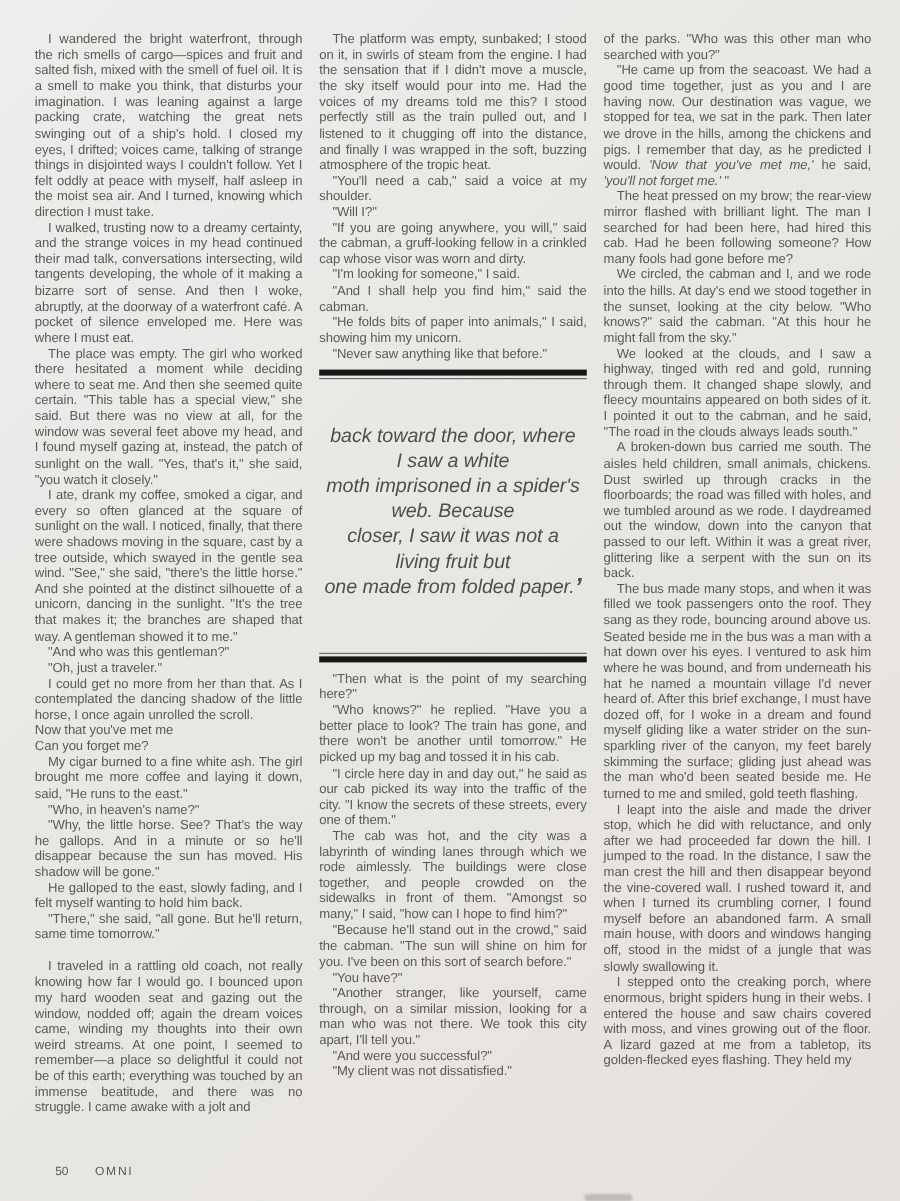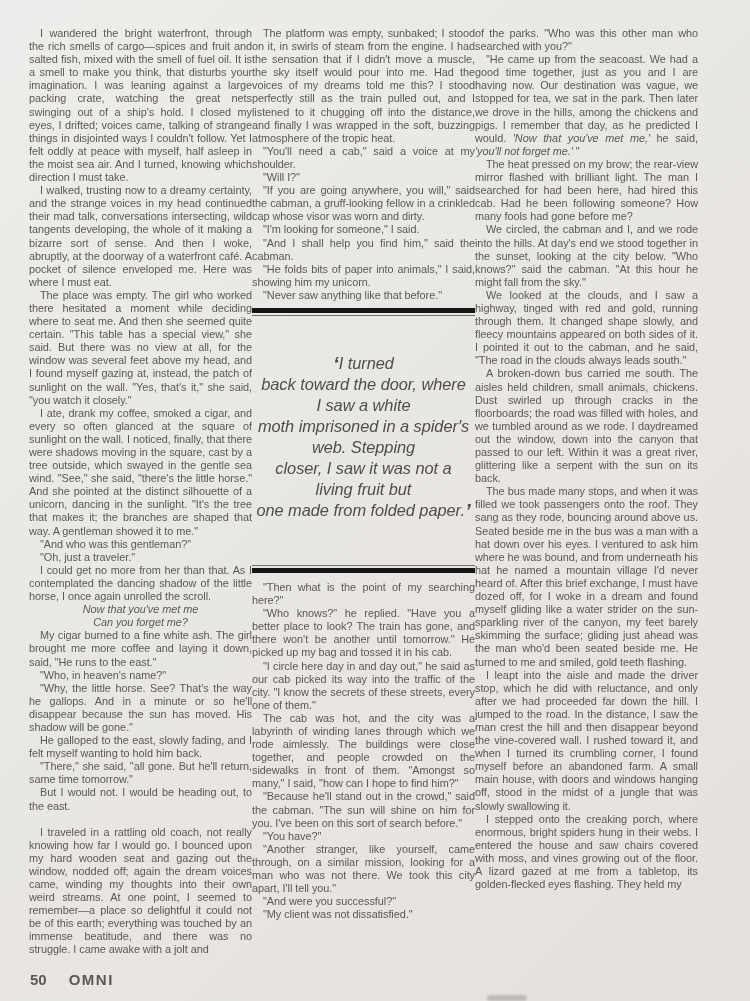--- a/index.html
+++ b/index.html
@@ -4,40 +4,40 @@
 <style>
   html,body{margin:0;padding:0;}
   body{
     width:750px;height:1001px;overflow:hidden;
     background:linear-gradient(135deg,#efedeb 0%,#e9e7e4 45%,#e4e1dd 100%);
     font-family:"Liberation Sans","DejaVu Sans",sans-serif;
     color:#5b5954;
     position:relative;
   }
   .page{padding:27px 24px 0 29px;}
-  .columns{display:flex;}
+  .columns{display:flex;gap:14px;}
   .col{width:223px;flex:0 0 223px;font-size:10.9px;line-height:13.1px;text-align:justify;letter-spacing:-0.05px;}
   .col p{margin:0;text-indent:11px;}
   .col p.noindent{text-indent:0;}
   .gap{height:13px;}
-  .verse{font-style:italic;text-align:center;text-indent:0 !important;}
+  .verse{text-align:left;text-indent:0 !important;}
   .it{font-style:italic;}
   .pq-wrap{margin:6px 0 8px 0;}
   .rule{margin:0;}
   .rule .thick{height:5px;background:#161616;}
   .rule .thin{height:1px;background:#6f6d69;}
   .rule.top .thin{margin-top:2px;}
   .rule.bottom .thin{margin-bottom:2px;}
   .pullquote{
     font-style:italic;text-align:center;
     font-size:16.4px;line-height:21px;color:#504e4a;
     padding:37px 0 44px 0;
   }
   .qmark{font-weight:bold;font-size:1.25em;line-height:0;vertical-align:-2px;}
-  .footer{position:absolute;left:30px;top:971px;font-size:15px;color:#5b5954;display:flex;gap:22px;align-items:baseline;font-weight:bold;}
+  .footer{position:absolute;left:46px;top:971px;font-size:10px;color:#5b5954;display:flex;gap:22px;align-items:baseline;}
   .footer .omni{letter-spacing:1.5px;}
   .smudge{position:absolute;left:487px;top:995px;width:40px;height:6px;background:rgba(120,115,108,.35);border-radius:3px;filter:blur(1px);}
 </style>
 </head>
 <body>
 
 <div class="page">
   <div class="columns">
     <div class="col">
         <p><span>I wandered the bright waterfront, through the rich smells of cargo—spices and fruit and salted fish, mixed with the smell of fuel oil. It is a smell to make you think, that disturbs your imagination. I was leaning against a large packing crate, watching the great nets swinging out of a ship's hold. I closed my eyes, I drifted; voices came, talking of strange things in disjointed ways I couldn't follow. Yet I felt oddly at peace with myself, half asleep in the moist sea air. And I turned, knowing which direction I must take.</span></p>
@@ -47,44 +47,42 @@
         <p><span>"And who was this gentleman?"</span></p>
         <p><span>"Oh, just a traveler."</span></p>
         <p><span>I could get no more from her than that. As I contemplated the dancing shadow of the little horse, I once again unrolled the scroll.</span></p>
         <p class="verse">Now that you've met me</p>
         <p class="verse">Can you forget me?</p>
         <p><span>My cigar burned to a fine white ash. The girl brought me more coffee and laying it down, said, "He runs to the east."</span></p>
         <p><span>"Who, in heaven's name?"</span></p>
         <p><span>"Why, the little horse. See? That's the way he gallops. And in a minute or so he'll disappear because the sun has moved. His shadow will be gone."</span></p>
         <p><span>He galloped to the east, slowly fading, and I felt myself wanting to hold him back.</span></p>
         <p><span>"There," she said, "all gone. But he'll return, same time tomorrow."</span></p>
-        <p><span>But I would not. I would be heading out, to the east.</span></p>
         <div class="gap"></div>
         <p><span>I traveled in a rattling old coach, not really knowing how far I would go. I bounced upon my hard wooden seat and gazing out the window, nodded off; again the dream voices came, winding my thoughts into their own weird streams. At one point, I seemed to remember—a place so delightful it could not be of this earth; everything was touched by an immense beatitude, and there was no struggle. I came awake with a jolt and</span></p>
       </div>
     <div class="col">
         <p><span>The platform was empty, sunbaked; I stood on it, in swirls of steam from the engine. I had the sensation that if I didn't move a muscle, the sky itself would pour into me. Had the voices of my dreams told me this? I stood perfectly still as the train pulled out, and I listened to it chugging off into the distance, and finally I was wrapped in the soft, buzzing atmosphere of the tropic heat.</span></p>
         <p><span>"You'll need a cab," said a voice at my shoulder.</span></p>
         <p><span>"Will I?"</span></p>
         <p><span>"If you are going anywhere, you will," said the cabman, a gruff-looking fellow in a crinkled cap whose visor was worn and dirty.</span></p>
         <p><span>"I'm looking for someone," I said.</span></p>
         <p><span>"And I shall help you find him," said the cabman.</span></p>
         <p><span>"He folds bits of paper into animals," I said, showing him my unicorn.</span></p>
         <p><span>"Never saw anything like that before."</span></p>
         <div class="pq-wrap">
           <div class="rule top">
             <div class="thick"></div>
             <div class="thin"></div>
           </div>
           <div class="pullquote">
-            <div><span class="qmark">‘</span>I turned</div>
             <div>back toward the door, where</div>
             <div>I saw a white</div>
             <div>moth imprisoned in a spider's</div>
-            <div>web. Stepping</div>
+            <div>web. Because</div>
             <div>closer, I saw it was not a</div>
             <div>living fruit but</div>
             <div>one made from folded paper.<span class="qmark">’</span></div>
           </div>
           <div class="rule bottom">
             <div class="thin"></div>
             <div class="thick"></div>
           </div>
         </div>
         <p><span>"Then what is the point of my searching here?"</span></p>

